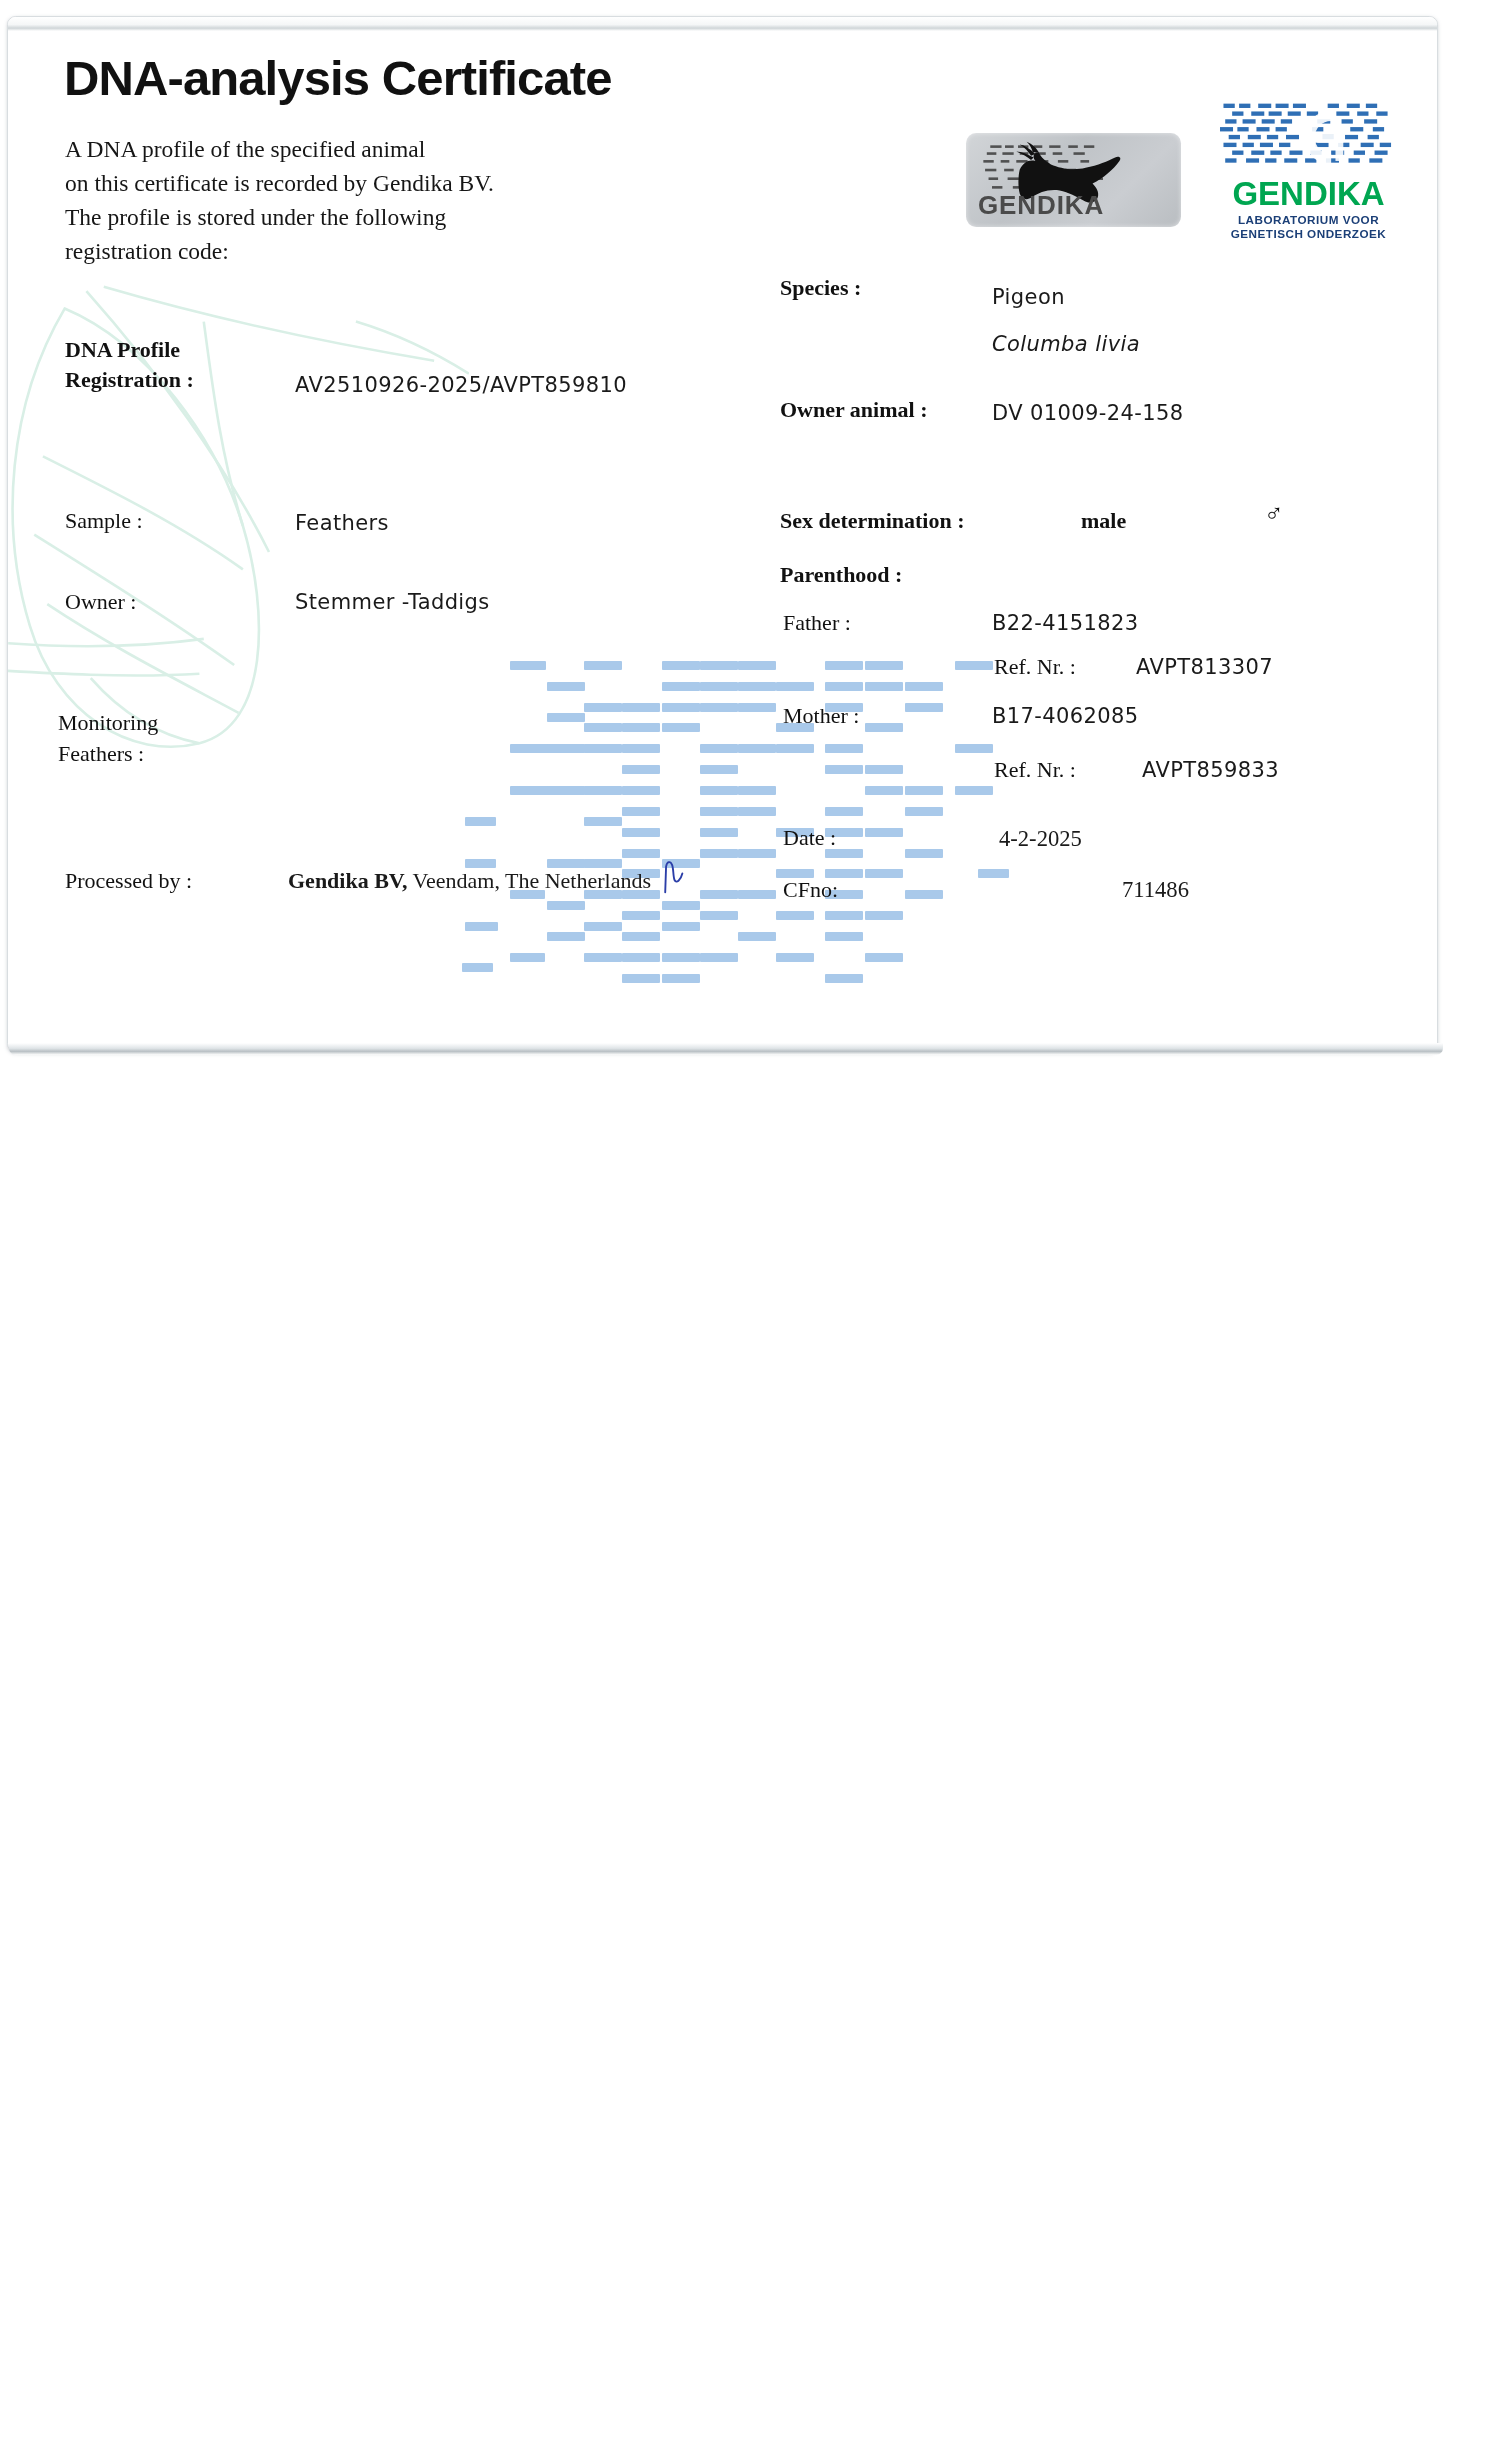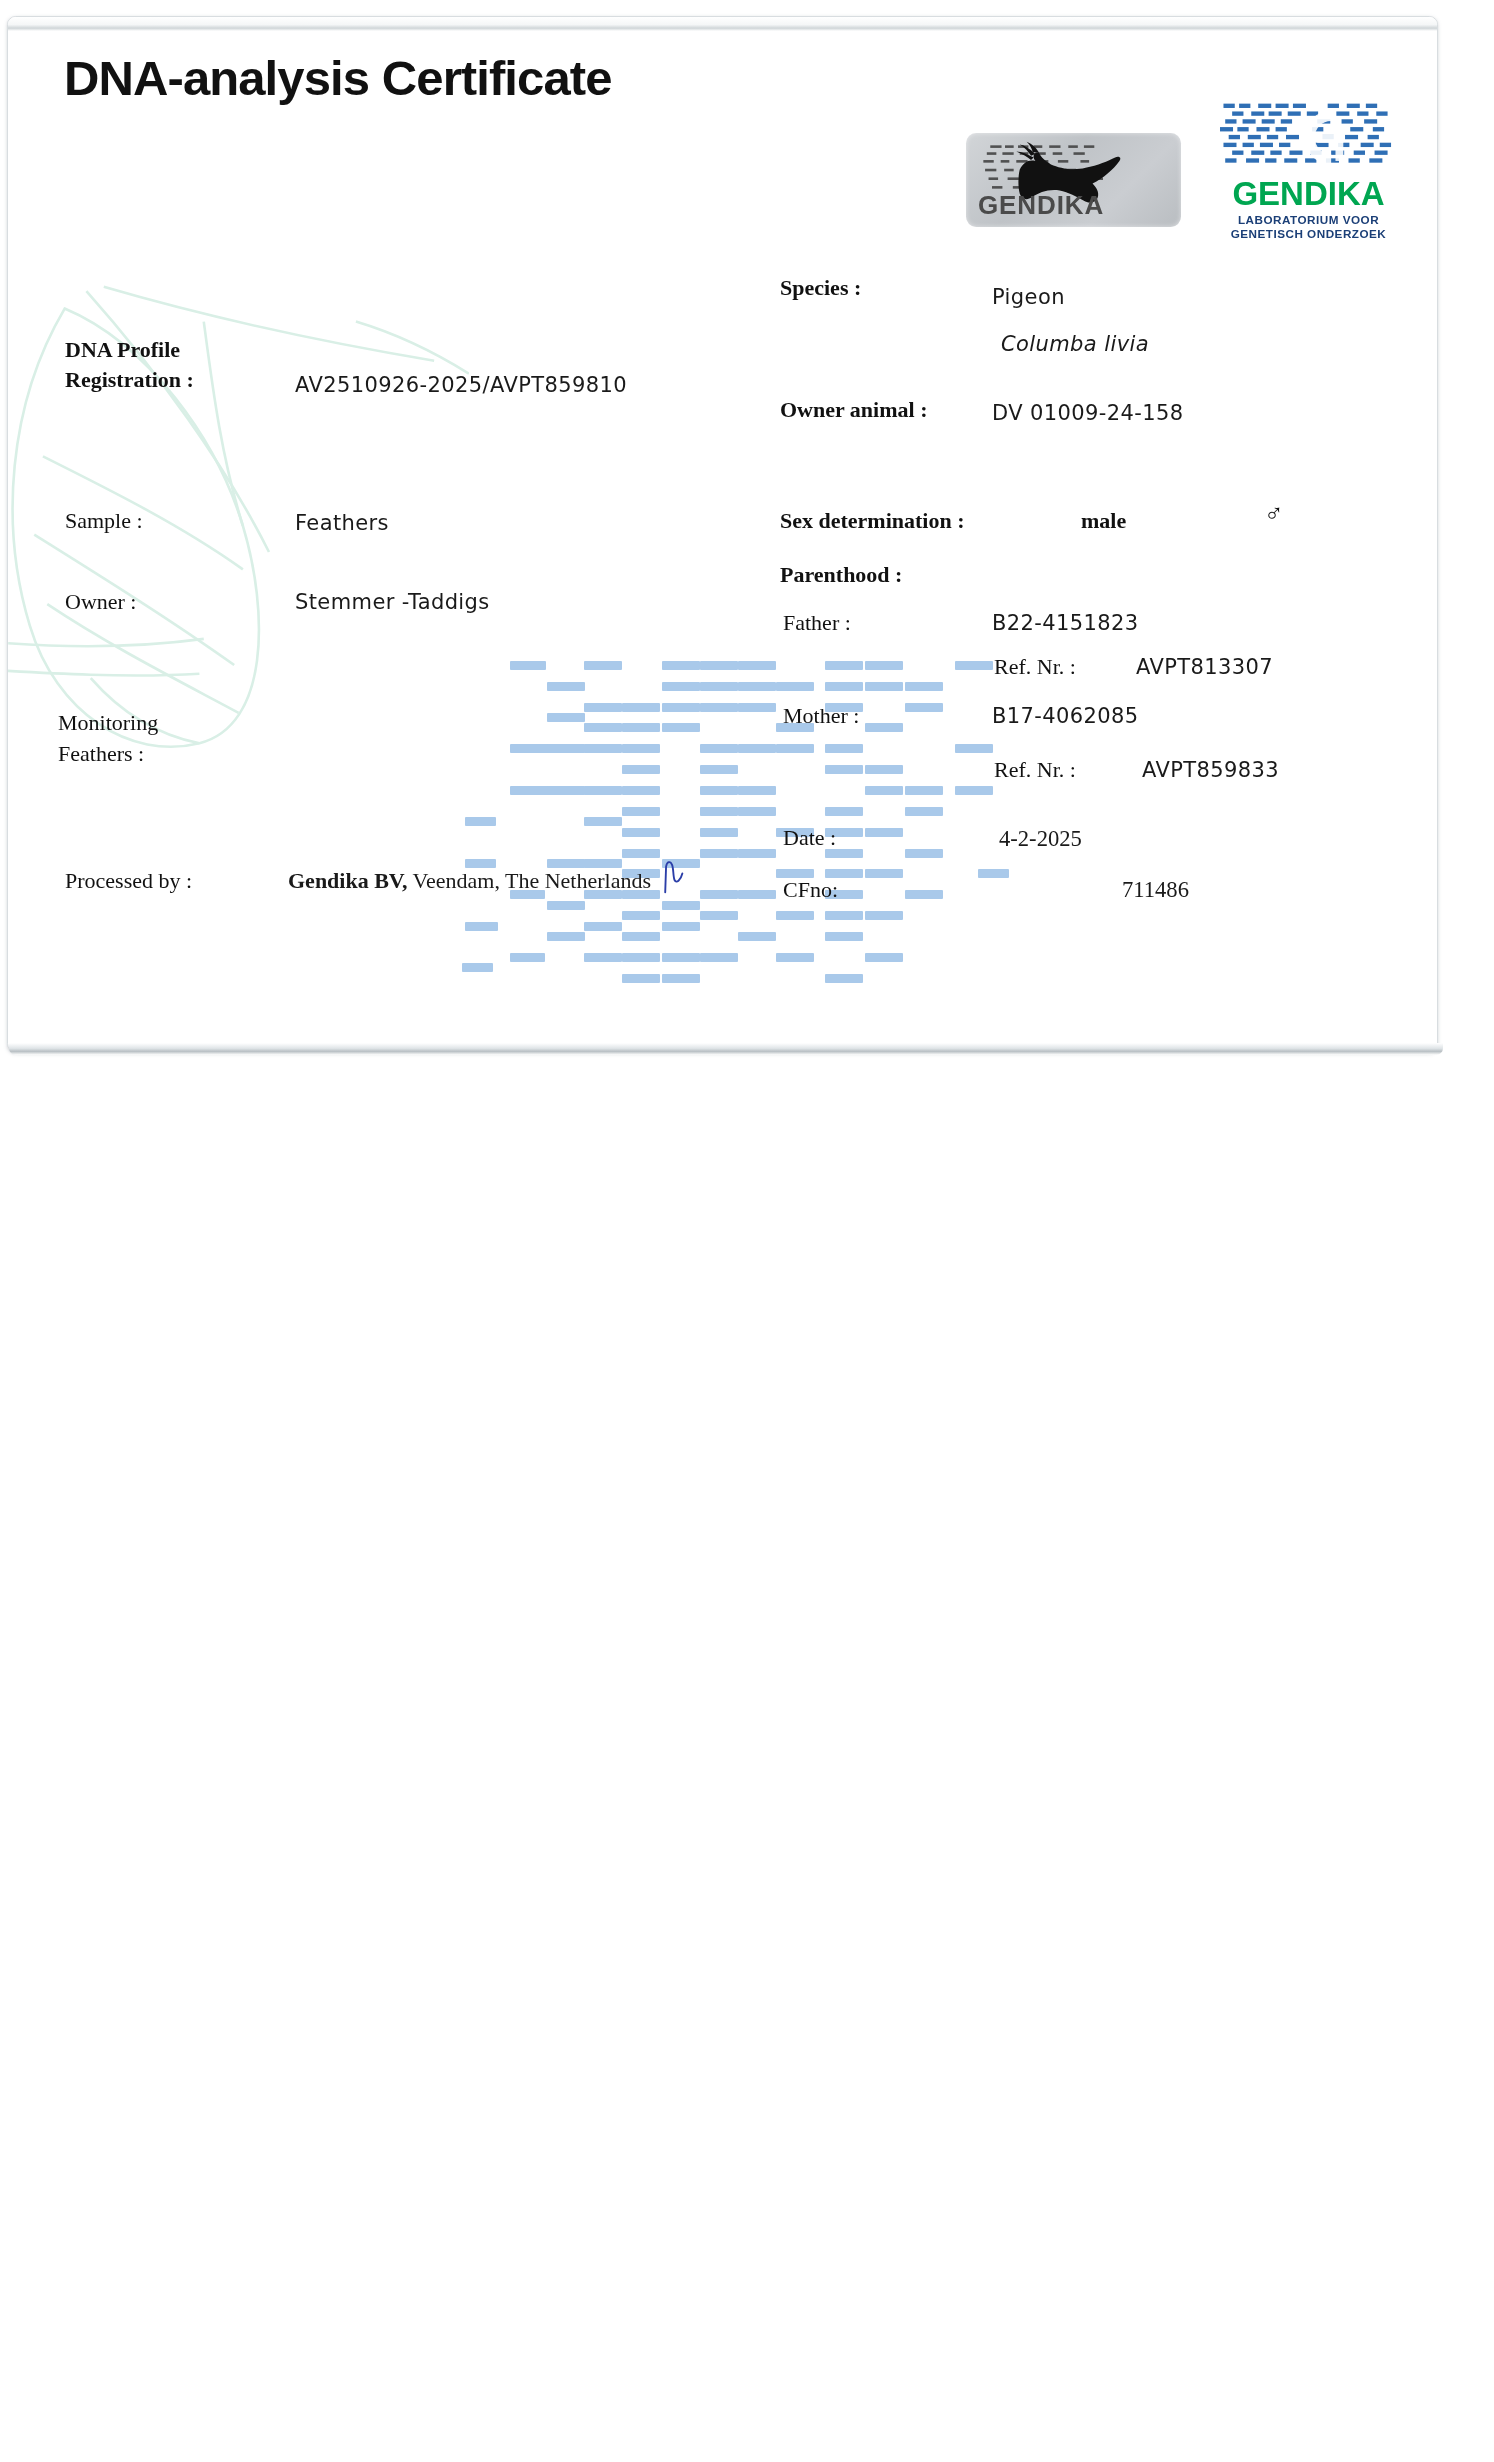--- a/index.html
+++ b/index.html
@@ -317,20 +317,26 @@
       <div class="gel-bar" style="left:495px; top:14px;  width:38px;"></div>
       <div class="gel-bar" style="left:495px; top:97px; width:38px;"></div>
       <div class="gel-bar" style="left:495px; top:139px; width:38px;"></div>
       <div class="gel-bar" style="left:518px; top:222px; width:31px;"></div>
     </div>
 
     <div id="content">
 
       <div id="title">DNA-analysis Certificate</div>
 
+      <div id="intro">
+        <div>A DNA profile of the specified animal</div>
+        <div>on this certificate is recorded by Gendika BV.</div>
+        <div>The profile is stored under the following</div>
+        <div>registration code:</div>
+      </div>
 
       <div id="dna-sticker">
         <svg width="215" height="94" viewBox="0 0 248 108" style="position:absolute;left:0;top:0;">
           <g fill="#3c3c3c" opacity="0.85">
             <rect x="28" y="14" width="13" height="3"></rect>
               <rect x="45" y="14" width="10" height="3"></rect>
             <rect x="60" y="14" width="12" height="3"></rect>
               <rect x="78" y="14" width="10" height="3"></rect>
             <rect x="96" y="14" width="13" height="3"></rect>
               <rect x="118" y="14" width="11" height="3"></rect>
@@ -470,21 +476,21 @@
 
       <div class="lbl" style="left:57px; top:851px;">Processed by :</div>
       <div class="val val-serif" style="left:280px; top:851px; font-size:22px;"><span class="val-bold">Gendika BV,</span><span> Veendam, The Netherlands</span></div>
 
       <svg id="signature" viewBox="0 0 40 42">
         <path d="M8 40 L9 10 C10 4 14 3 16 8 C18 13 17 22 19 26 C21 30 26 26 28 18" fill="none" stroke="#2b3ea8" stroke-width="2.2" stroke-linecap="round"></path>
       </svg>
 
       <div class="lbl lbl-b" style="left:772px; top:258px;">Species :</div>
       <div class="val" style="left:984px; top:268px;">Pigeon</div>
-      <div class="val val-italic" style="left:984px; top:315px;margin-left:9px;">Columba livia</div>
+      <div class="val val-italic" style="left:984px; top:315px;">Columba livia</div>
 
       <div class="lbl lbl-b" style="left:772px; top:380px;">Owner animal :</div>
       <div class="val" style="left:984px; top:384px;">DV 01009-24-158</div>
 
       <div class="lbl lbl-b" style="left:772px; top:491px;">Sex determination :</div>
       <div class="lbl lbl-b" style="left:1073px; top:491px;">male</div>
       <div class="sex-symbol" style="left:1256px; top:482px;">♂</div>
 
       <div class="lbl lbl-b" style="left:772px; top:545px;">Parenthood :</div>
 

